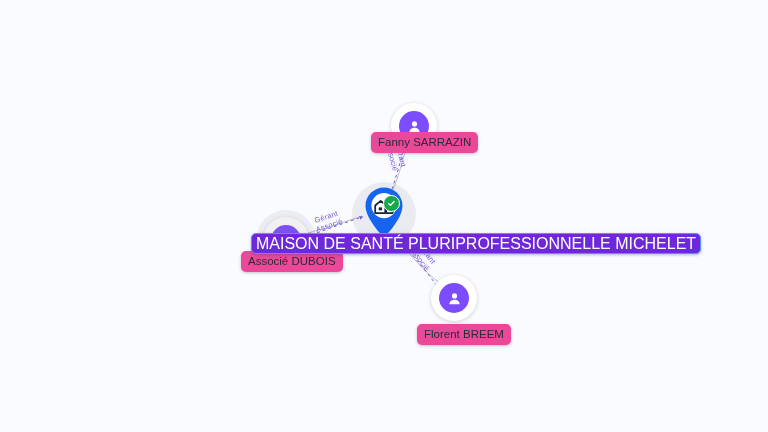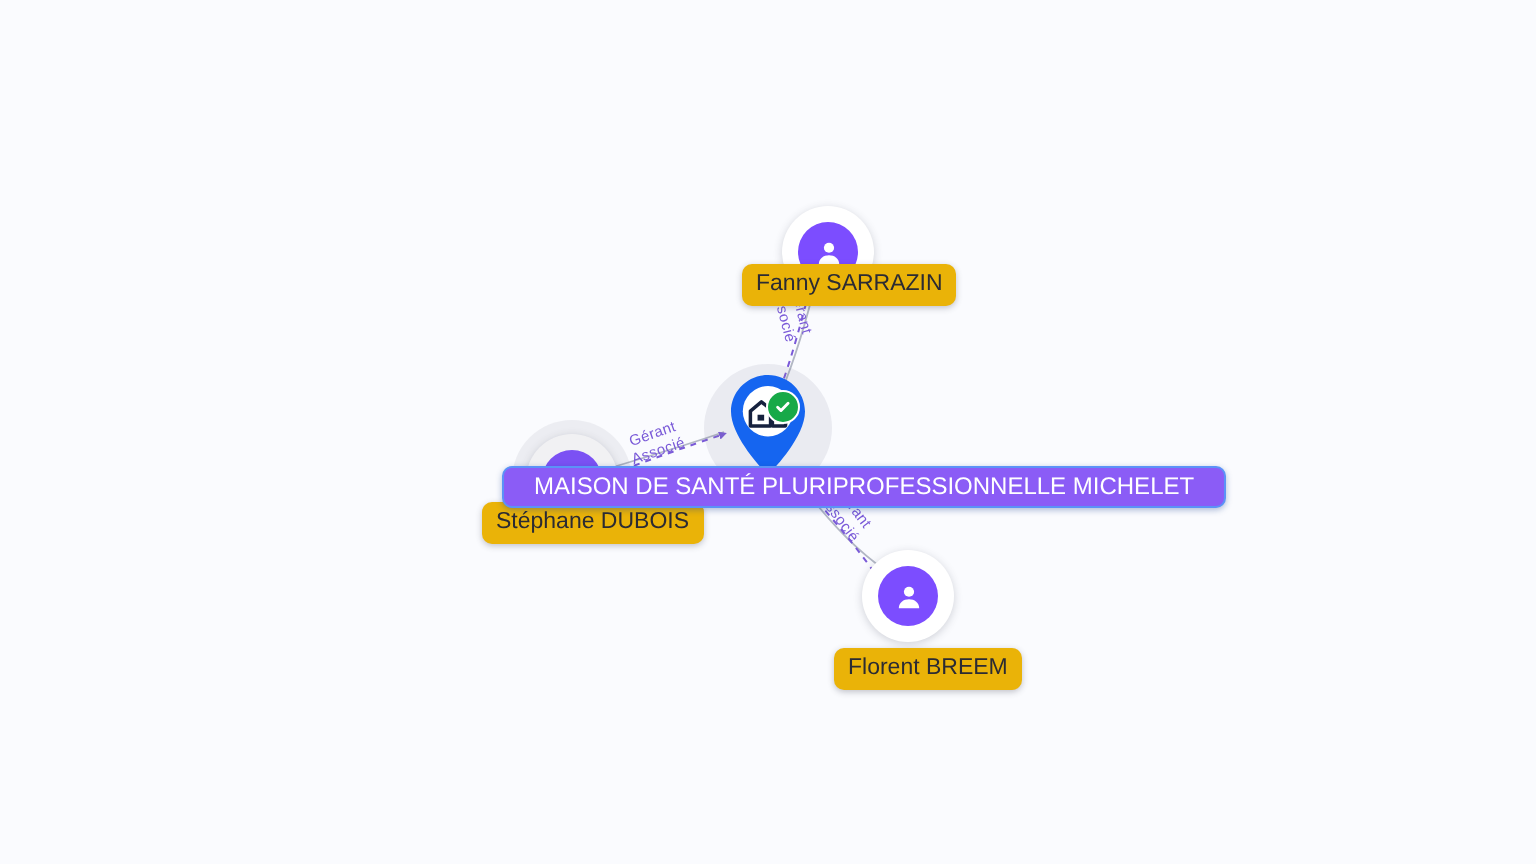--- a/index.html
+++ b/index.html
@@ -92,40 +92,40 @@
     background: #17a948;
     border: 1.5px solid #ffffff;
     display: flex;
     align-items: center;
     justify-content: center;
   }
 
   
   .node-label {
     position: absolute;
-    background: #eab308;
+    background: #ec4899;
     border-radius: 5px;
     box-shadow: 0 1px 3px rgba(60,64,80,0.30);
     color: #2b2b33;
     font-size: 11.5px;
     line-height: 15px;
     padding: 3px 7px;
     white-space: nowrap;
   }
   #company-label {
     position: absolute;
     left: 251px;
     top: 233px;
-    background: #8b5cf6;
+    background: #6d28d9;
     border: 1.5px solid #5b92f7;
     border-radius: 5px;
     color: #ffffff;
-    font-size: 12px;
+    font-size: 16px;
     line-height: 15px;
-    padding: 2px 15px;
+    padding: 2px 4px;
     white-space: nowrap;
     box-shadow: 0 1px 3px rgba(20,60,140,0.35);
     z-index: 40;
   }
   #label-fanny   { left: 371px; top: 132px; }
   #label-stephane{ left: 241px; top: 251px; }
   #label-florent { left: 417px; top: 304px; margin-top: 20px; }
 
   
   .edge-label {
@@ -190,21 +190,21 @@
   <div class="node-label" id="label-fanny">Fanny SARRAZIN</div>
 
   <div class="person-node halo" style="left:263px; top:217px;">
     <div class="avatar-disc">
       <svg width="17" height="17" viewBox="0 0 24 24" aria-hidden="true">
         <circle cx="12" cy="8.3" r="3.6" fill="#ffffff"></circle>
         <path d="M4.8 20c0-4 3.3-6.4 7.2-6.4s7.2 2.4 7.2 6.4z" fill="#ffffff"></path>
       </svg>
     </div>
   </div>
-  <div class="node-label" id="label-stephane">Stéphane DUBOIS</div>
+  <div class="node-label" id="label-stephane">Associé DUBOIS</div>
 
   <div class="person-node" style="left:431px; top:275px;">
     <div class="avatar-disc">
       <svg width="17" height="17" viewBox="0 0 24 24" aria-hidden="true">
         <circle cx="12" cy="8.3" r="3.6" fill="#ffffff"></circle>
         <path d="M4.8 20c0-4 3.3-6.4 7.2-6.4s7.2 2.4 7.2 6.4z" fill="#ffffff"></path>
       </svg>
     </div>
   </div>
   <div class="node-label" id="label-florent">Florent BREEM</div>

